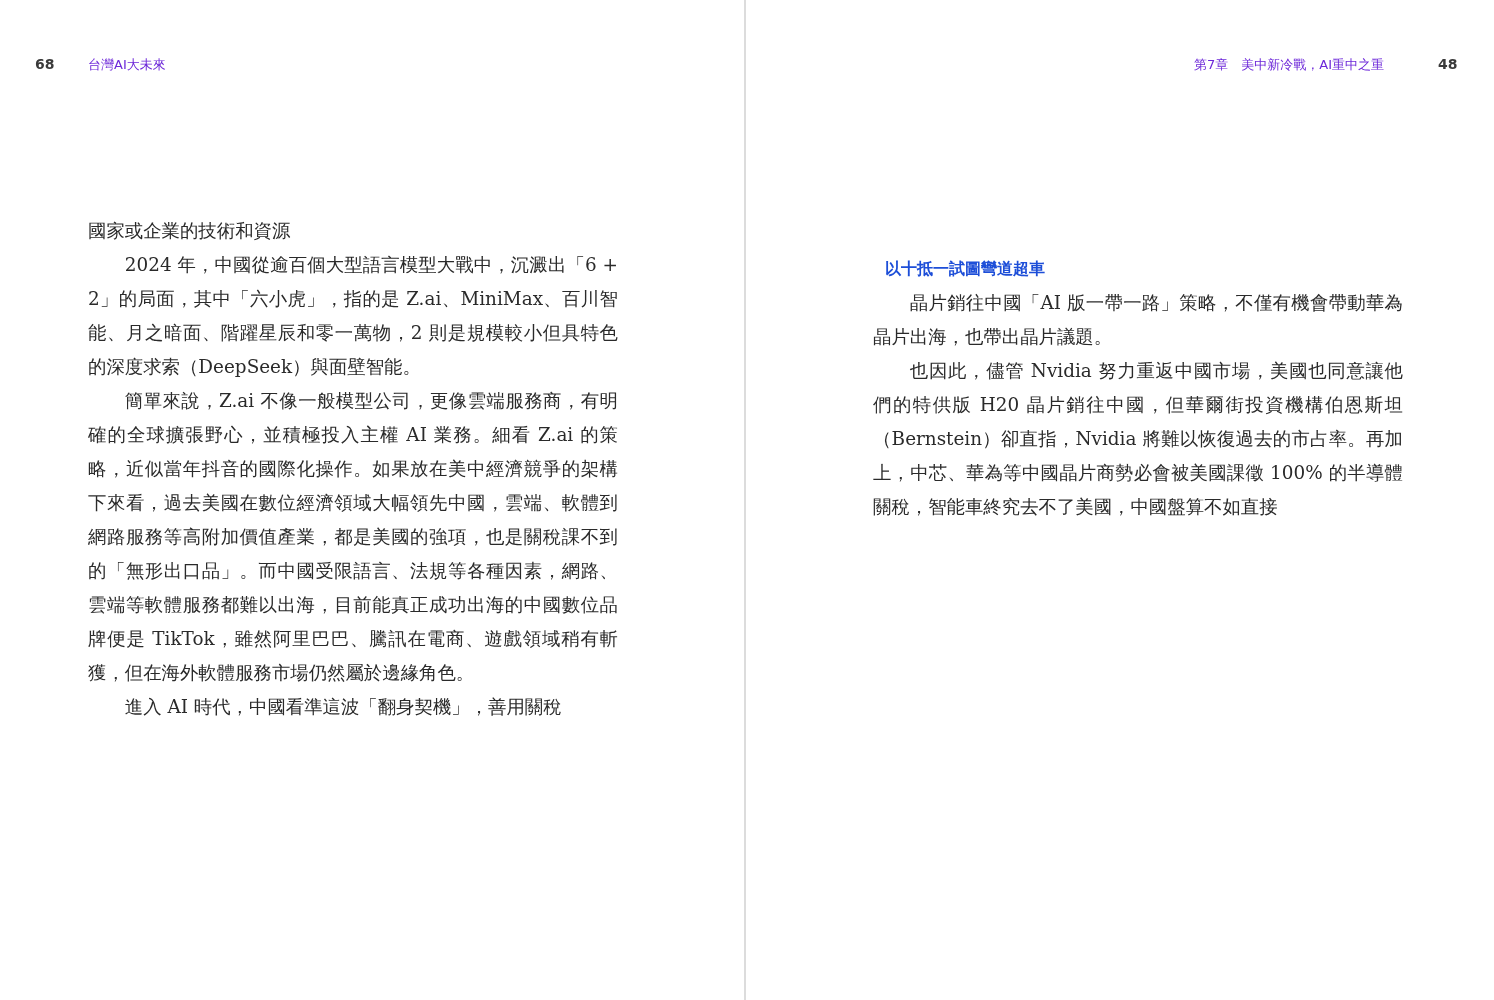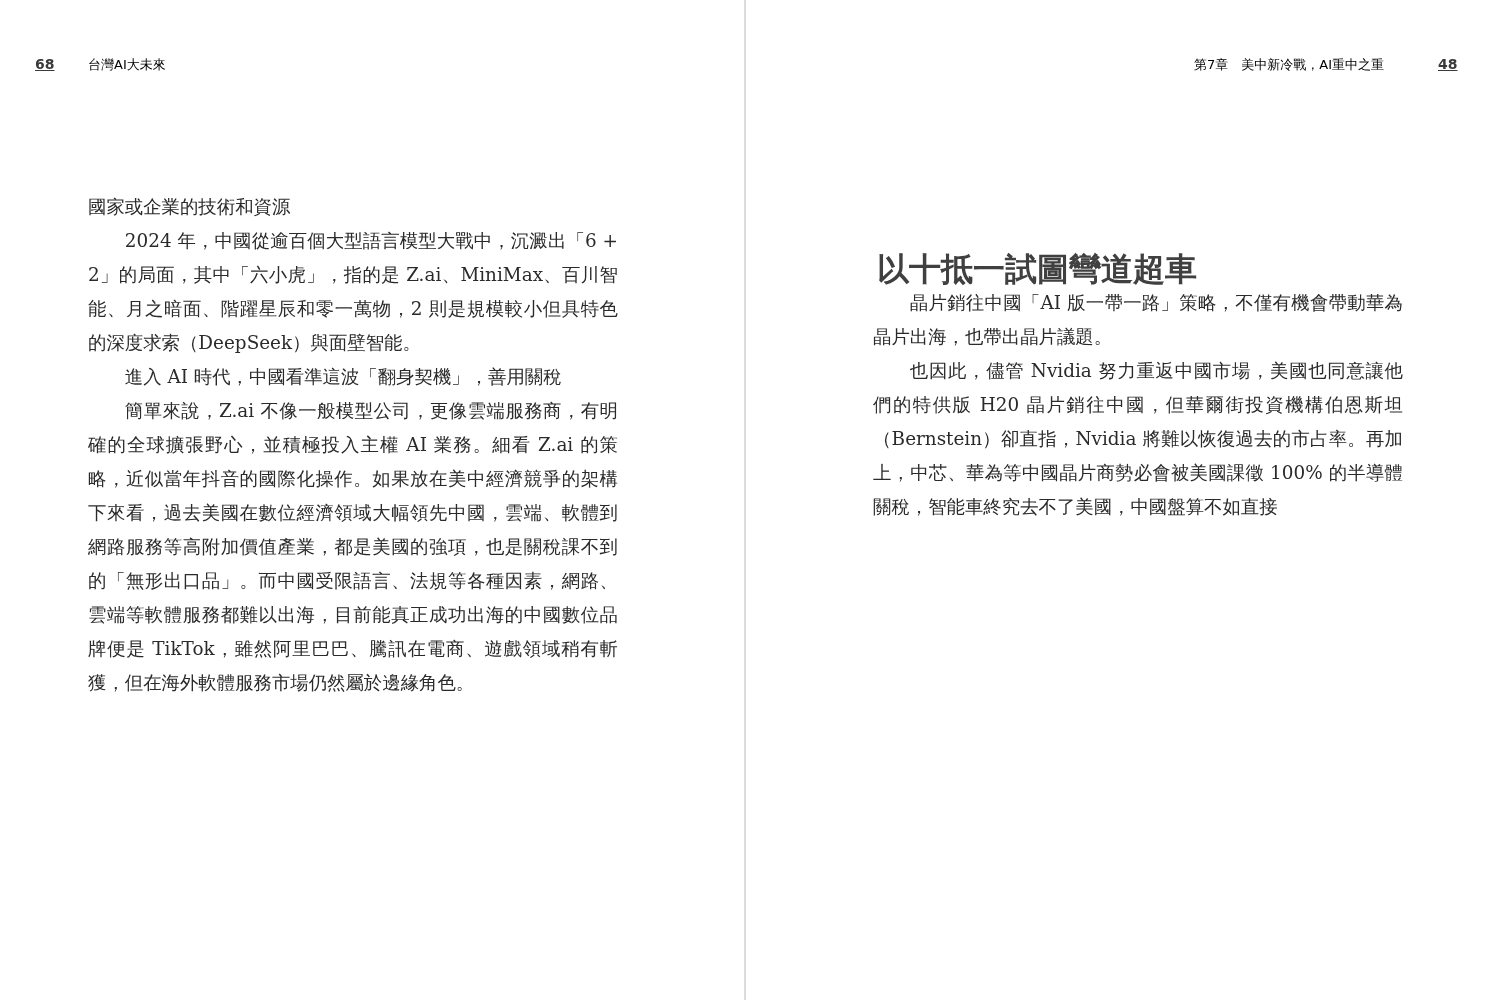--- a/index.html
+++ b/index.html
@@ -2,46 +2,46 @@
 <html><head>
   <meta charset="utf-8">
   <style>
     html, body { margin: 0; padding: 0; background: #ffffff; }
     body { width: 1494px; height: 1000px; position: relative; overflow: hidden; color: #2b2b2b; }
     .spread { position: absolute; inset: 0; }
     .spine { position: absolute; left: 744px; top: 0; width: 2px; height: 1000px; background: #dcdcdc; }
     .page { position: absolute; top: 0; height: 1000px; }
     .page.left { left: 0; width: 744px; }
     .page.right { left: 746px; width: 654px; }
-    .header { position: absolute; top: 56px; font-family: "DejaVu Sans", sans-serif; font-size: 13px; color: #000000; }
-    .page-num { font-family: "DejaVu Sans", sans-serif; font-size: 14px; font-weight: bold; color: #3a3a3a; position: absolute; top: 56px; text-decoration: underline; }
+    .header { position: absolute; top: 56px; font-family: "DejaVu Sans", sans-serif; font-size: 13px; color: #6d28d9; }
+    .page-num { font-family: "DejaVu Sans", sans-serif; font-size: 14px; font-weight: bold; color: #3a3a3a; position: absolute; top: 56px; }
     .left .page-num { left: 35px; }
     .left .running-title { left: 88px; }
     .right .page-num { left: 692px; }
     .right .running-title { left: 448px; white-space: pre; }
     .body-text { position: absolute; top: 190px; width: 530px; font-family: "DejaVu Serif", serif; font-size: 18.4px; line-height: 34px; color: #2a2a2a; text-align: justify; }
-    .left .body-text { left: 88px; }
+    .left .body-text { left: 88px; margin-top: 24px; }
     .right .body-text { left: 127px; }
     .body-text p { margin: 0; text-indent: 2em; }
     .body-text p.cont { text-indent: 0; }
-    .section-heading { font-family: "DejaVu Sans", sans-serif; font-weight: bold; font-size: 32px; line-height: 34px; margin: 62px 0 0 4px; color: #404040; }
+    .section-heading { font-family: "DejaVu Sans", sans-serif; font-weight: bold; font-size: 16px; line-height: 34px; margin: 62px 0 0 12px; color: #1d4ed8; }
   </style>
 </head>
 <body>
 
 <div class="spread">
 
   <div class="page left">
     <div class="page-num">68</div>
     <div class="header running-title">台灣AI大未來</div>
     <div class="body-text">
       <p class="cont">國家或企業的技術和資源</p>
       <p>2024 年，中國從逾百個大型語言模型大戰中，沉澱出「6 + 2」的局面，其中「六小虎」，指的是 Z.ai、MiniMax、百川智能、月之暗面、階躍星辰和零一萬物，2 則是規模較小但具特色的深度求索（DeepSeek）與面壁智能。</p>
+      <p>簡單來說，Z.ai 不像一般模型公司，更像雲端服務商，有明確的全球擴張野心，並積極投入主權 AI 業務。細看 Z.ai 的策略，近似當年抖音的國際化操作。如果放在美中經濟競爭的架構下來看，過去美國在數位經濟領域大幅領先中國，雲端、軟體到網路服務等高附加價值產業，都是美國的強項，也是關稅課不到的「無形出口品」。而中國受限語言、法規等各種因素，網路、雲端等軟體服務都難以出海，目前能真正成功出海的中國數位品牌便是 TikTok，雖然阿里巴巴、騰訊在電商、遊戲領域稍有斬獲，但在海外軟體服務市場仍然屬於邊緣角色。</p>
       <p>進入 AI 時代，中國看準這波「翻身契機」，善用關稅</p>
-      <p>簡單來說，Z.ai 不像一般模型公司，更像雲端服務商，有明確的全球擴張野心，並積極投入主權 AI 業務。細看 Z.ai 的策略，近似當年抖音的國際化操作。如果放在美中經濟競爭的架構下來看，過去美國在數位經濟領域大幅領先中國，雲端、軟體到網路服務等高附加價值產業，都是美國的強項，也是關稅課不到的「無形出口品」。而中國受限語言、法規等各種因素，網路、雲端等軟體服務都難以出海，目前能真正成功出海的中國數位品牌便是 TikTok，雖然阿里巴巴、騰訊在電商、遊戲領域稍有斬獲，但在海外軟體服務市場仍然屬於邊緣角色。</p>
     </div>
   </div>
 
   <div class="spine"></div>
 
   <div class="page right">
     <div class="header running-title">第7章　美中新冷戰，AI重中之重</div>
     <div class="page-num">48</div>
     <div class="body-text">
       <h2 class="section-heading">以十抵一試圖彎道超車</h2>

